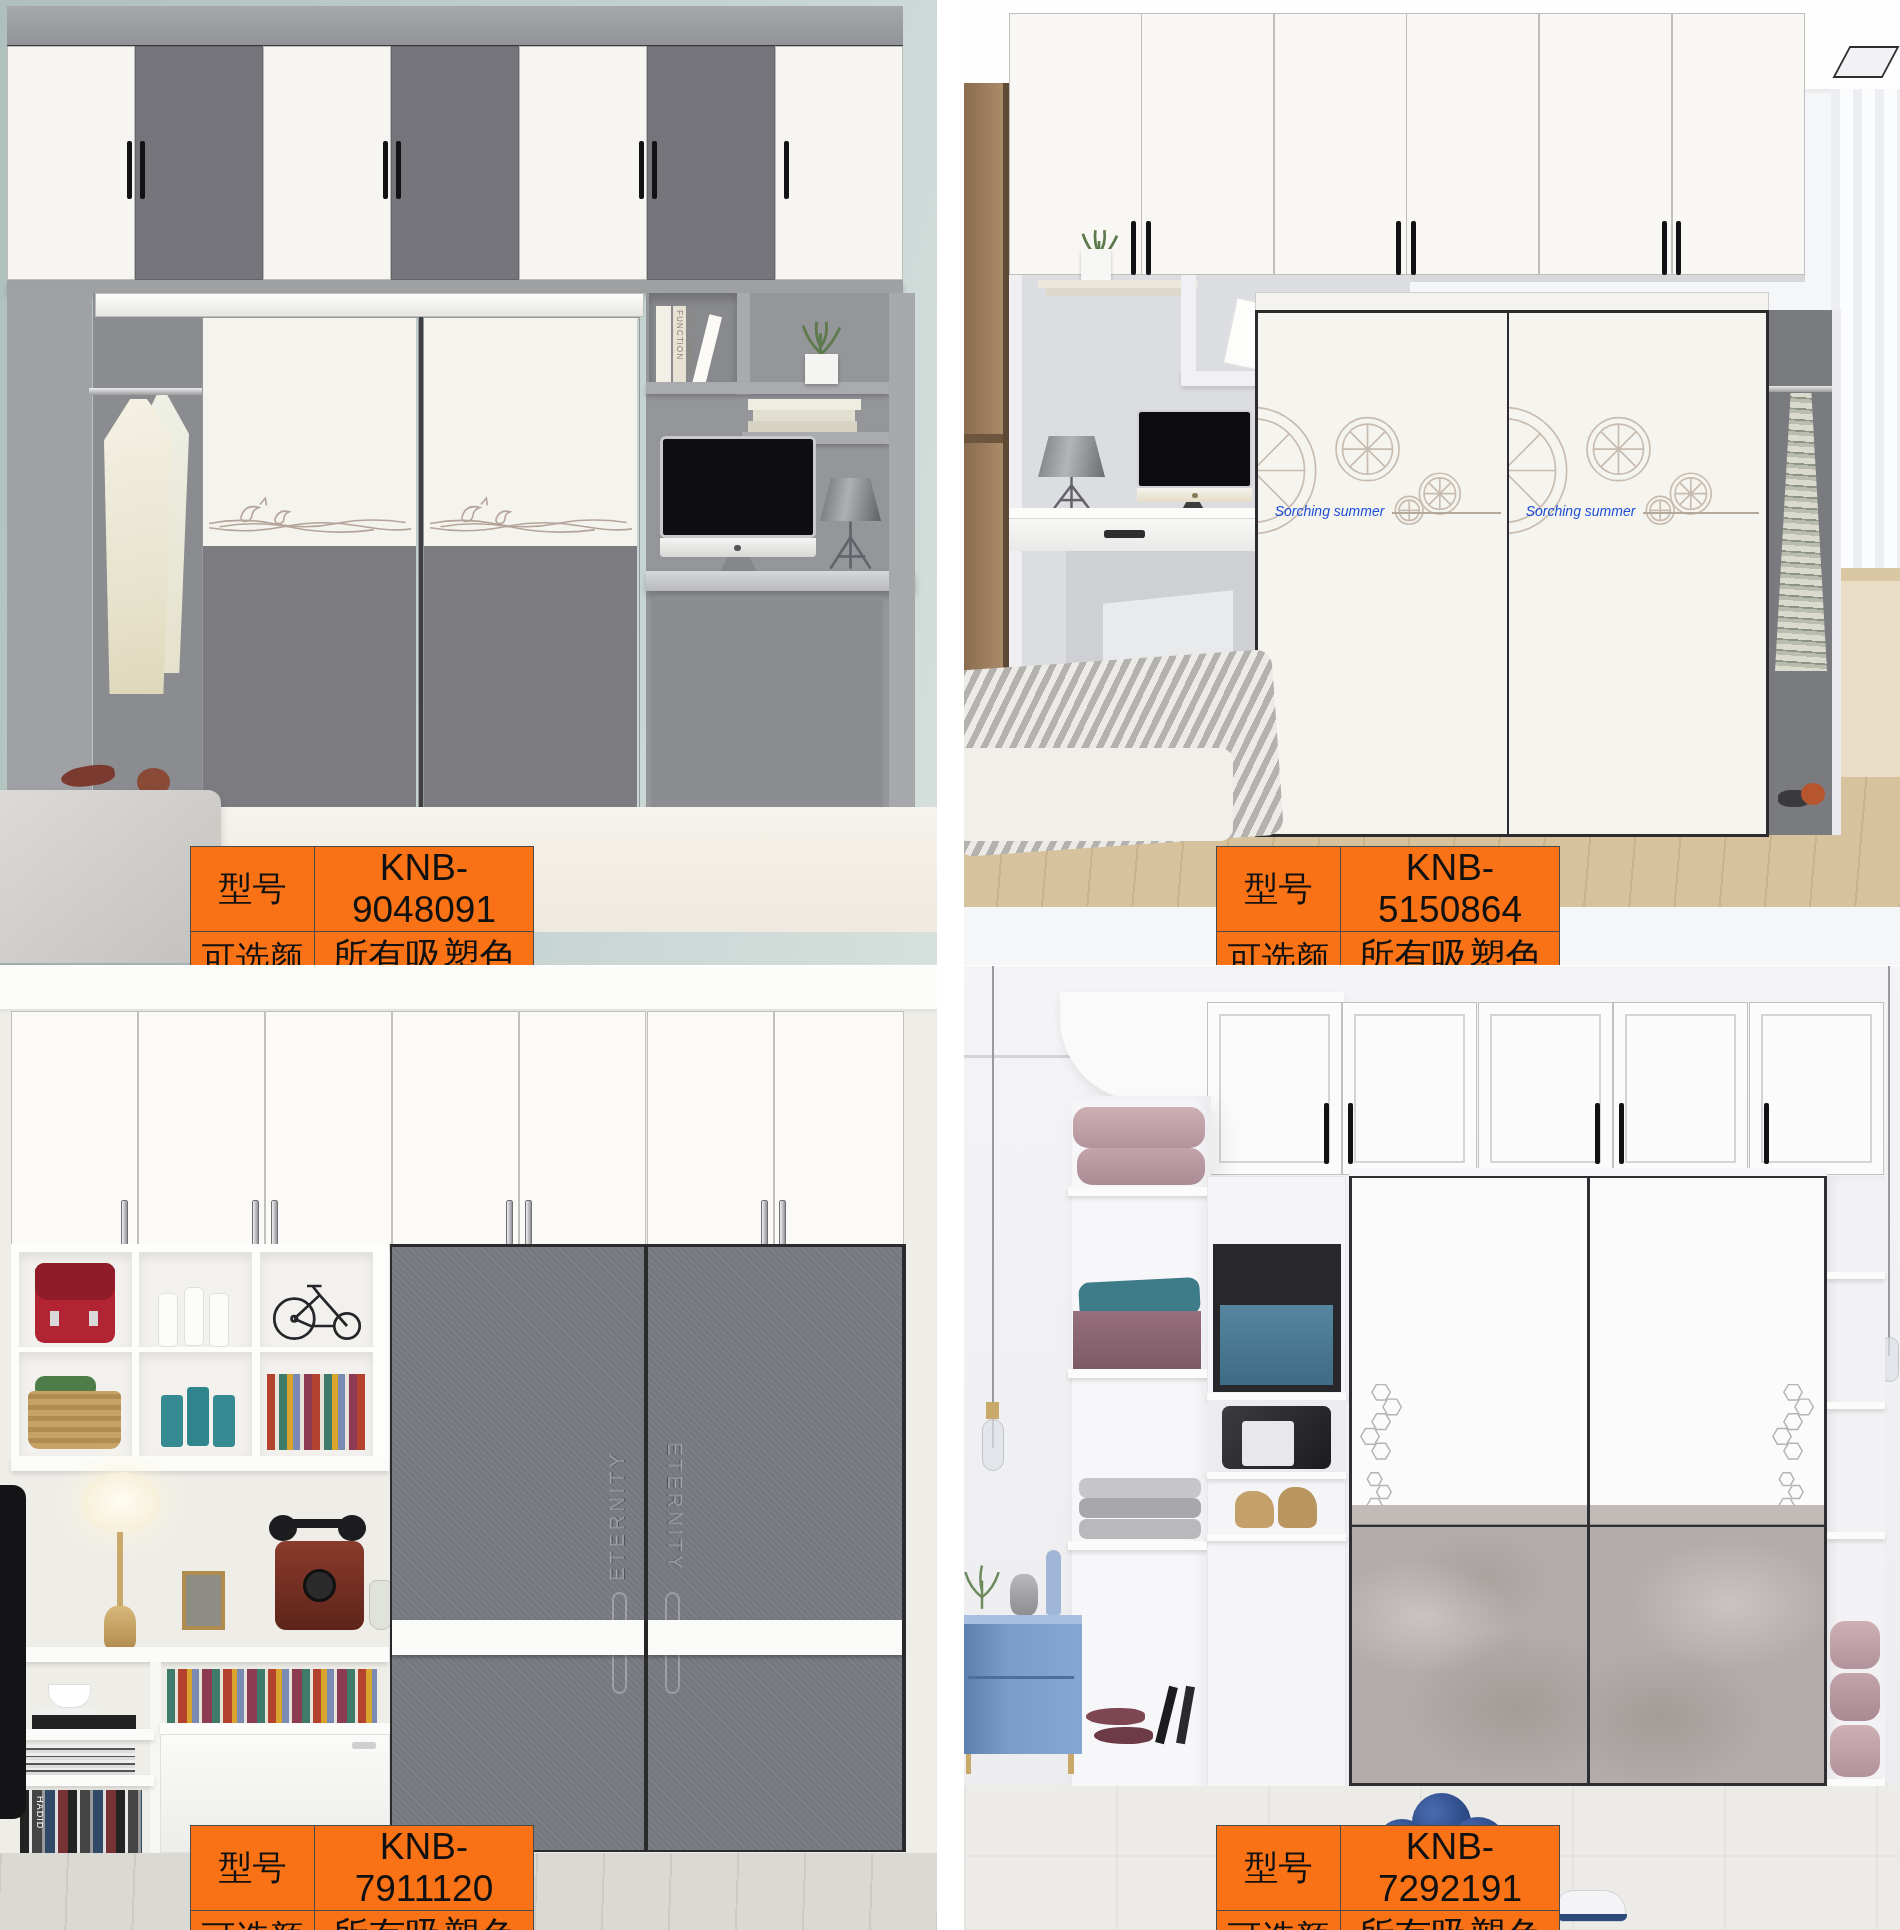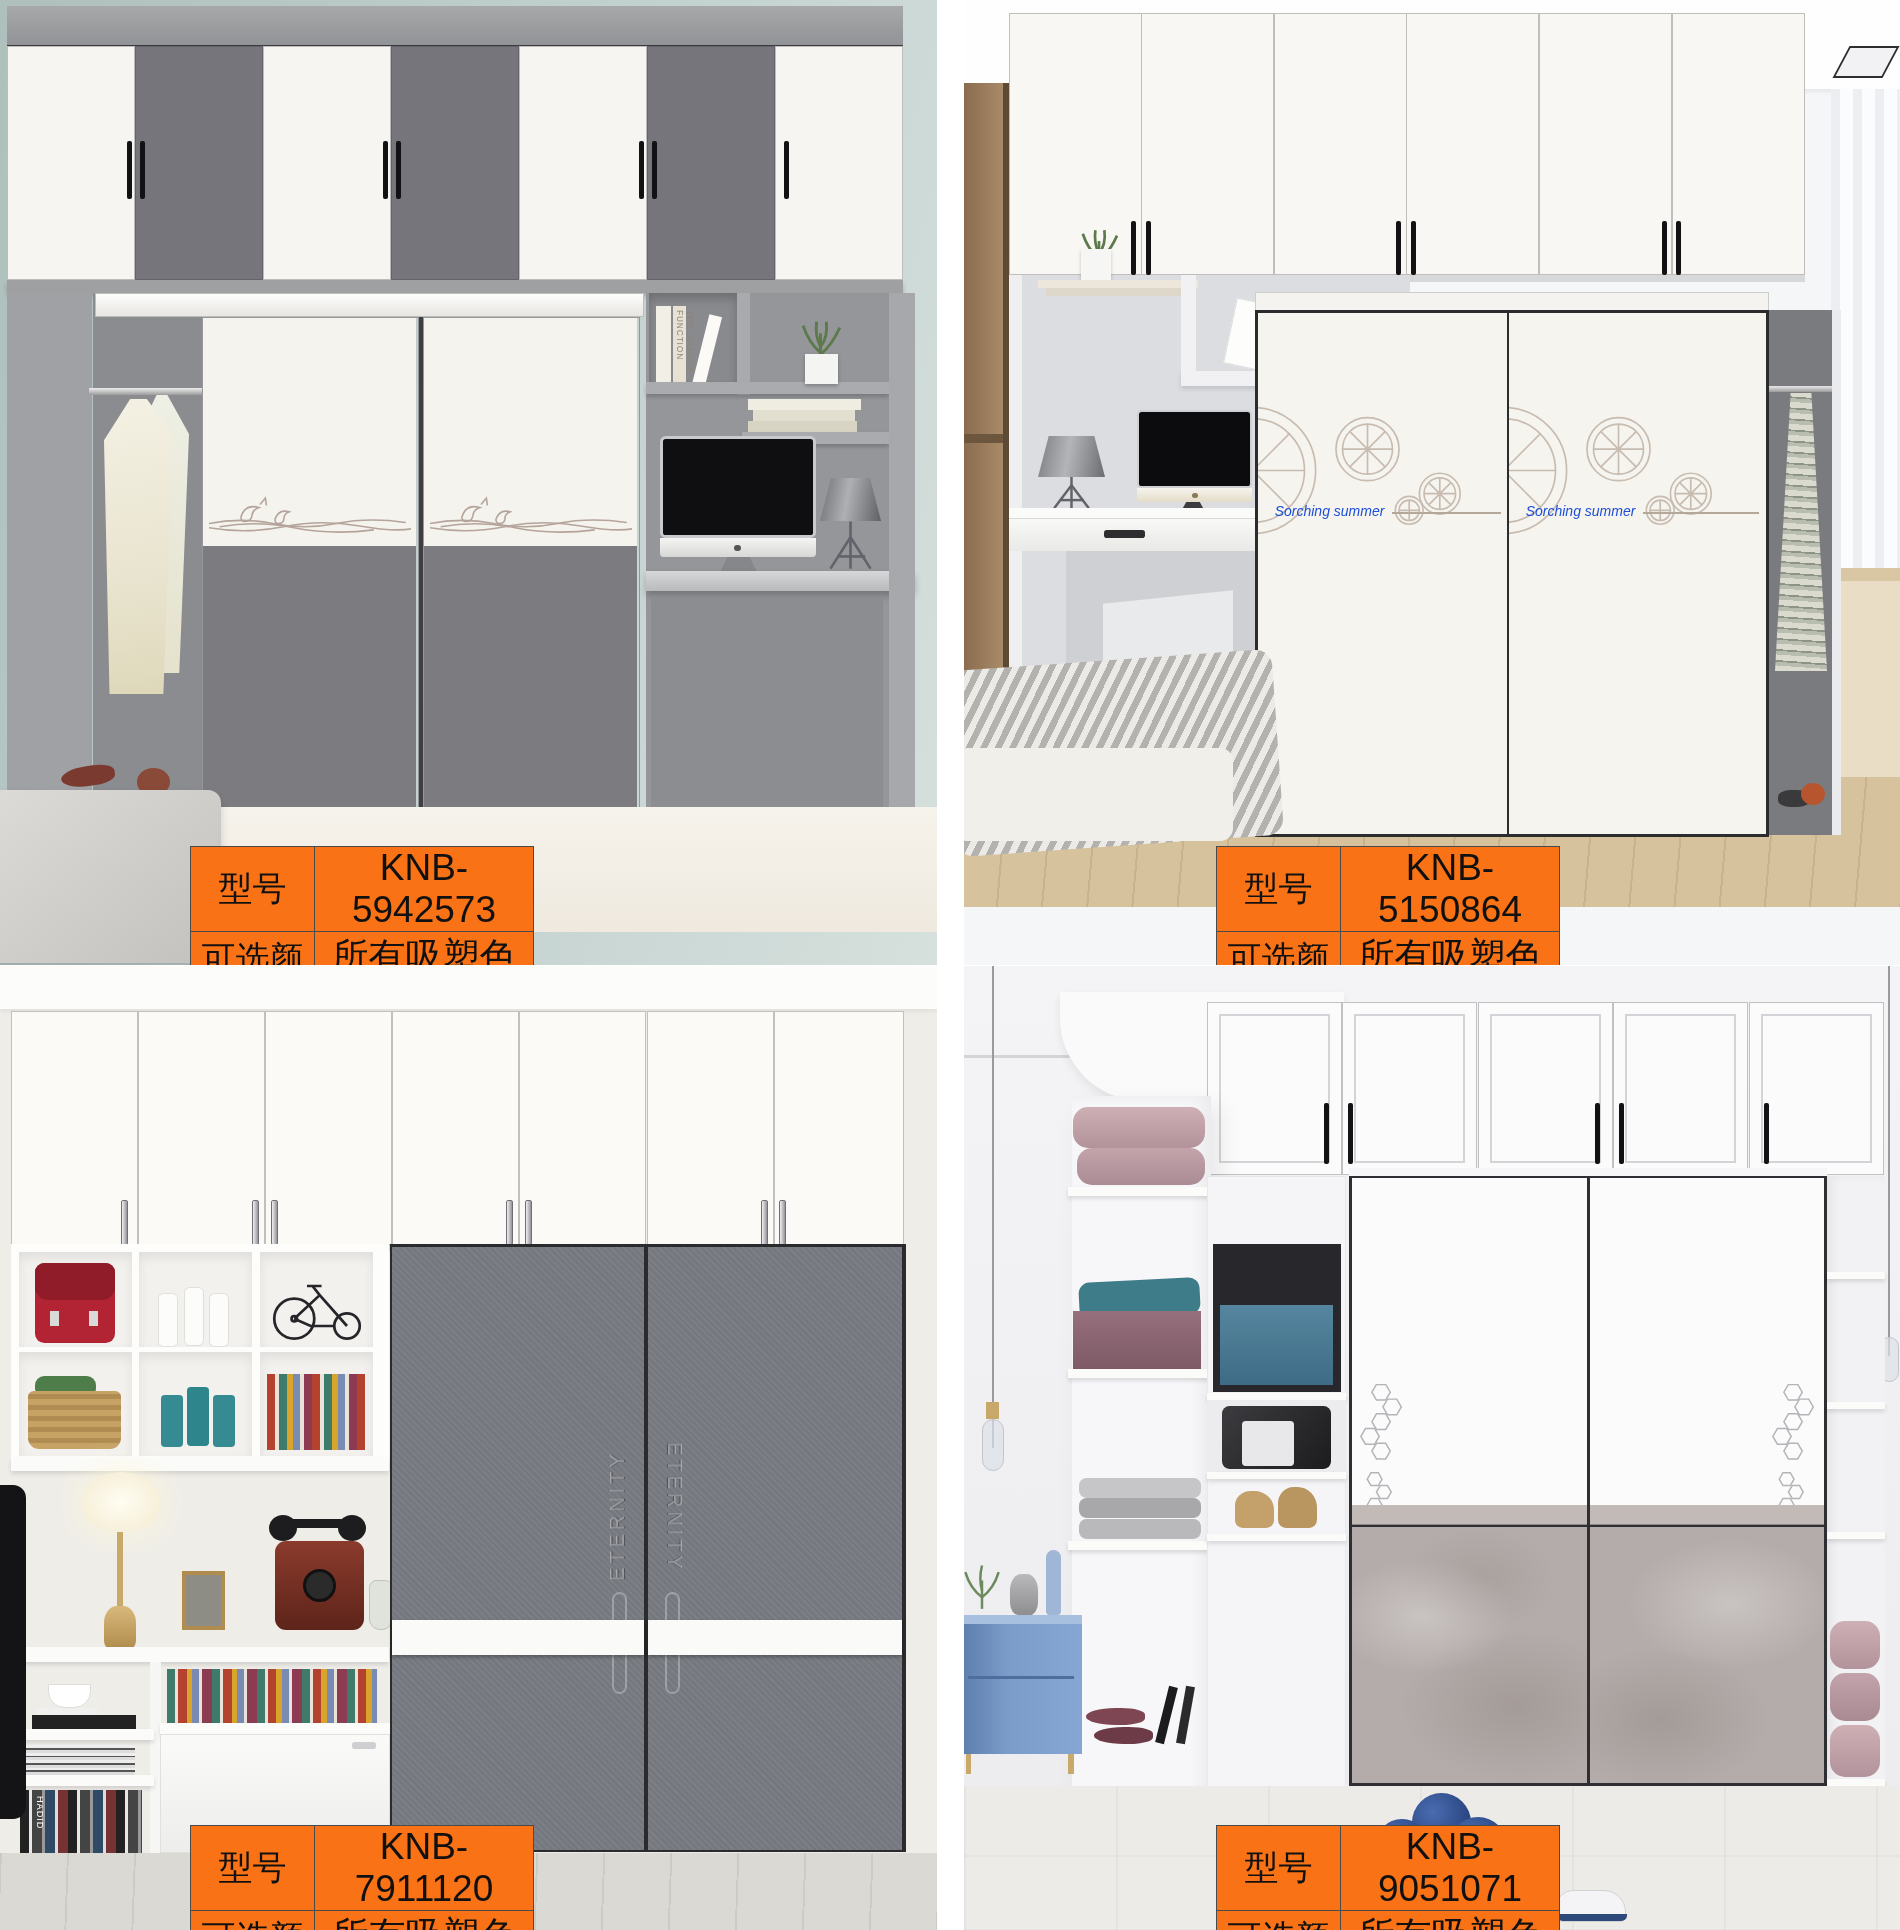--- a/index.html
+++ b/index.html
@@ -137,21 +137,21 @@
   <div class="a" style="left:594px;top:818px;width:343px;height:109px;background:
       radial-gradient(65px 33px at 18% 30%,#d9c7a2 60%,transparent 61%),
       radial-gradient(83px 37px at 52% 60%,#cdb громadb98 0%,#cdb98e 55%,transparent 56%),
       radial-gradient(56px 28px at 80% 35%,#d2bd96 55%,transparent 56%),
       radial-gradient(65px 30px at 38% 82%,#dbc9a6 55%,transparent 56%)"></div>
   <div class="a" style="left:-11px;top:790px;width:232px;height:173px;border-radius:13px;background:linear-gradient(140deg,#dcdbd7,#c2c1bd);box-shadow:0 5.6px 9.3px rgba(0,0,0,.15)"></div>
   <table class="spec" style="left:190px;top:846px">
     <tbody>
         <tr>
           <th>型号</th>
-        <td>KNB-5942573</td>
+        <td>KNB-9048091</td>
         </tr>
     <tr>
           <th>可选颜色</th>
         <td>所有吸塑色卡</td>
         </tr>
   </tbody>
     </table>
 </div>
 
 <div class="quad" style="left:964px;top:0">
@@ -547,21 +547,21 @@
     <div class="rose" style="left:109px;top:61px;width:52px;height:52px"></div>
     <div class="rose" style="left:137px;top:37px;width:41px;height:41px"></div>
   </div>
   <div class="a" style="left:592px;top:924px;width:70px;height:32px;background:#f4f4f6;border:0.9px solid #d2d2d6;border-radius:16.7px 22px 5.6px 5.6px">
     <div class="a" style="left:0;bottom:0;width:70px;height:7.4px;background:#2e4a7a;border-radius:0 0 5.6px 5.6px"></div>
   </div>
   <table class="spec" style="left:252px;top:859px">
     <tbody>
         <tr>
           <th>型号</th>
-        <td>KNB-9051071</td>
+        <td>KNB-7292191</td>
         </tr>
     <tr>
           <th>可选颜色</th>
         <td>所有吸塑色卡</td>
         </tr>
   </tbody>
     </table>
 </div>
 
 

